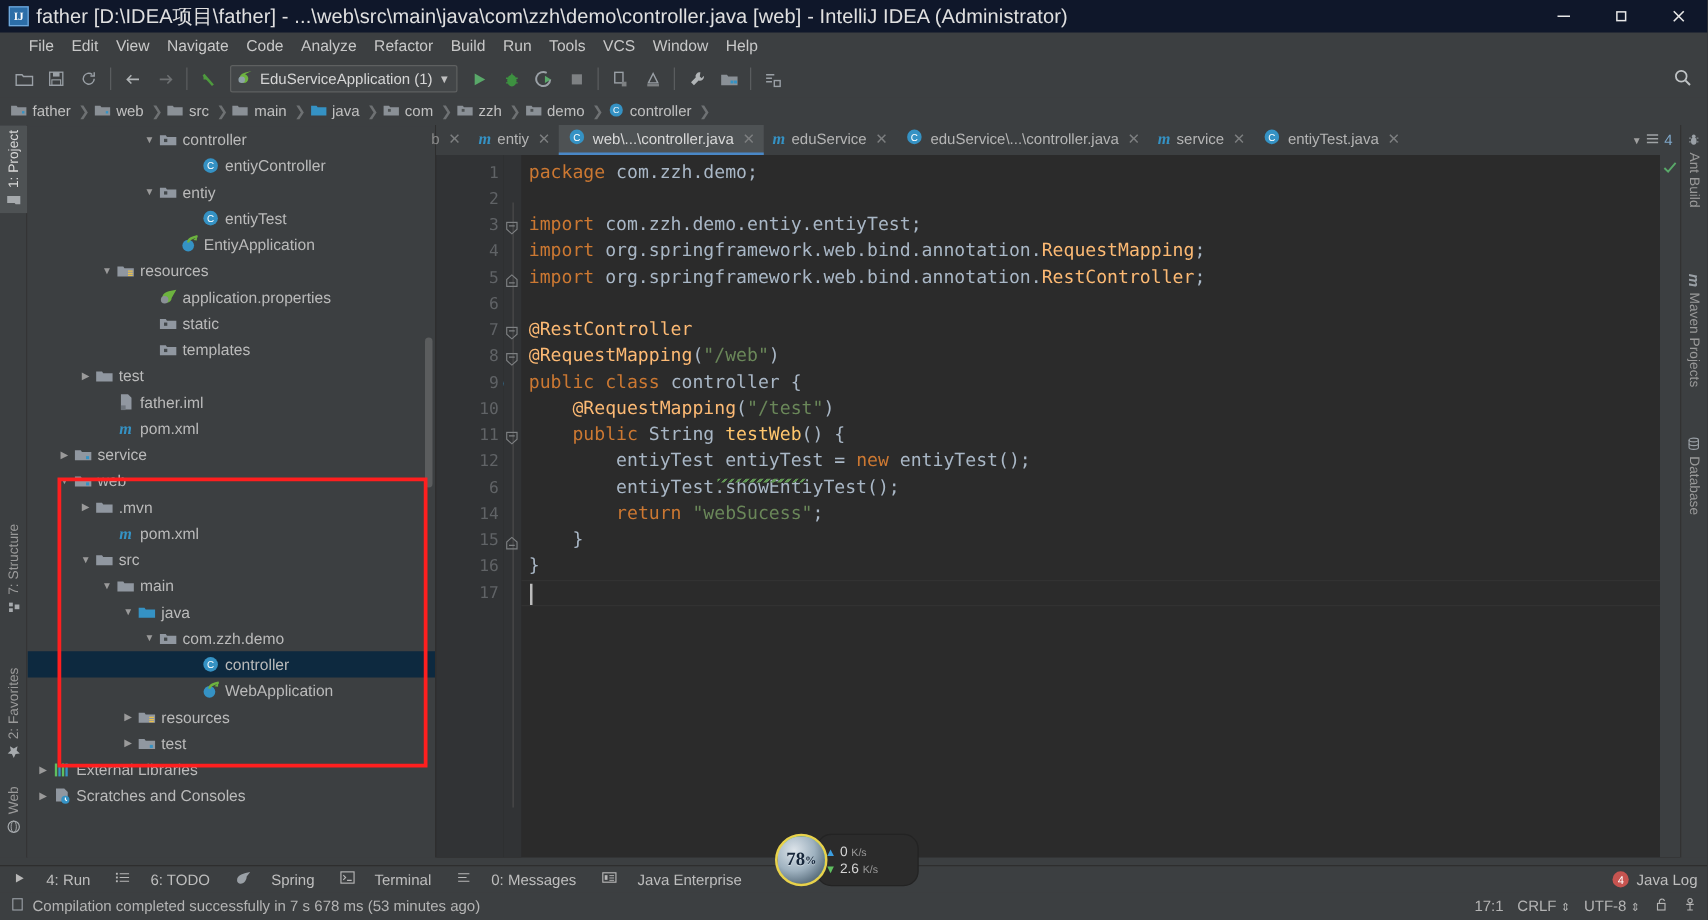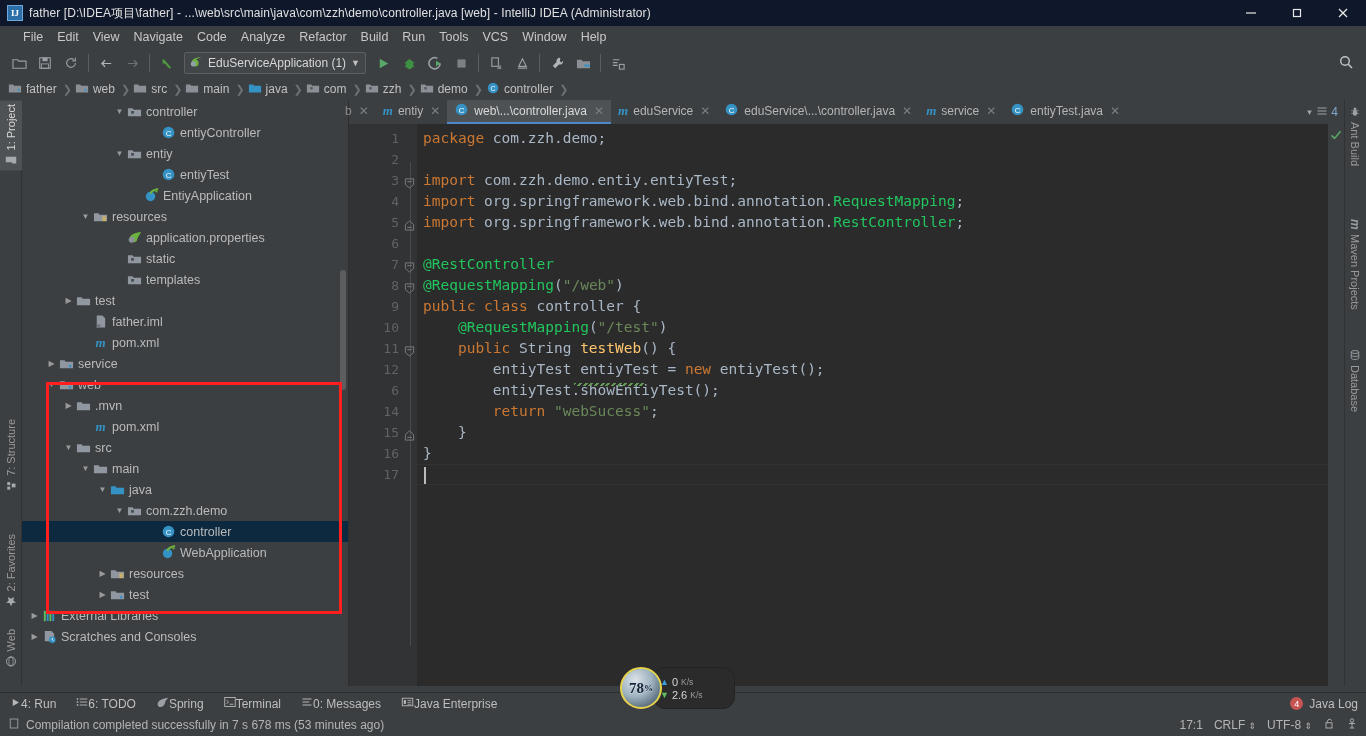--- a/index.html
+++ b/index.html
@@ -19,21 +19,21 @@
     font-size: 12px; color: #E0E0E0;
     position: relative;
   }
   .titlebar .app-icon {
     width: 16px; height: 16px; margin: 0 6px 0 7px;
     background: #2C6EA8; border: 1px solid #6FA8DC;
     color: #fff; font-size: 9px; font-weight: bold;
     display: flex; align-items: center; justify-content: center;
     font-family: "Liberation Serif", serif;
   }
-  .titlebar .title-text { flex: 1; font-size: 12px; letter-spacing: .1px; }
+  .titlebar .title-text { flex: 1; font-size: 16px; letter-spacing: .1px; }
   .winbtns { display: flex; height: 26px; }
   .winbtn {
     width: 46px; height: 26px; display: flex;
     align-items: center; justify-content: center;
     color: #E8E8E8;
   }
   .winbtn svg { display: block; }
 
   
   .menubar {
@@ -175,21 +175,21 @@
     position: relative;
   }
   .codeside { flex: 1; position: relative; padding-top: 4px; overflow: hidden; }
   .code {
     font-family: "DejaVu Sans Mono", monospace;
     font-size: 14.5px; line-height: 21px; white-space: pre;
     padding-left: 6px;
   }
   .cl { height: 21px; }
   .kw { color: #CC7832; }
-  .ann { color: #22c55e; margin-top: 44px; }
+  .ann { color: #fdba74; margin-top: 44px; }
   .str { color: #6A8759; }
   .txt { color: #A9B7C6; }
   .meth { color: #FFC66D; }
   .vline {
     position: absolute; left: 0px; top: 4px; bottom: 0; width: 1px; background: #4B4B4B;
   }
   .caretline {
     position: absolute; left: 0; right: 0; height: 21px;
     border-top: 1px solid #323232; border-bottom: 1px solid #323232;
   }
@@ -204,21 +204,21 @@
     width: 16px; background: #3C3F41; position: relative; flex: 0 0 16px;
   }
   .ok-check { position: absolute; top: 3px; left: 2px; }
 
   
   .bottombar {
     position: absolute; left: 0; right: 0; bottom: 22px; height: 22px;
     background: #3C3F41; display: flex; align-items: center;
     font-size: 12px; color: #BEBEBE; border-top: 1px solid #2E2E2E;
   }
-  .bb-item { display: flex; align-items: center; gap: 0; padding: 0 10px; }
+  .bb-item { display: flex; align-items: center; gap: 16px; padding: 0 10px; }
   .bb-right { margin-left: auto; display: flex; align-items: center; gap: 6px; padding-right: 8px; }
   .eventbadge {
     width: 13px; height: 13px; border-radius: 50%;
     background: #C75450; color: #fff; font-size: 9px;
     display: flex; align-items: center; justify-content: center;
   }
   .statusbar {
     position: absolute; left: 0; right: 0; bottom: 0; height: 22px;
     background: #3C3F41; display: flex; align-items: center;
     font-size: 12px; color: #B4B4B4;

